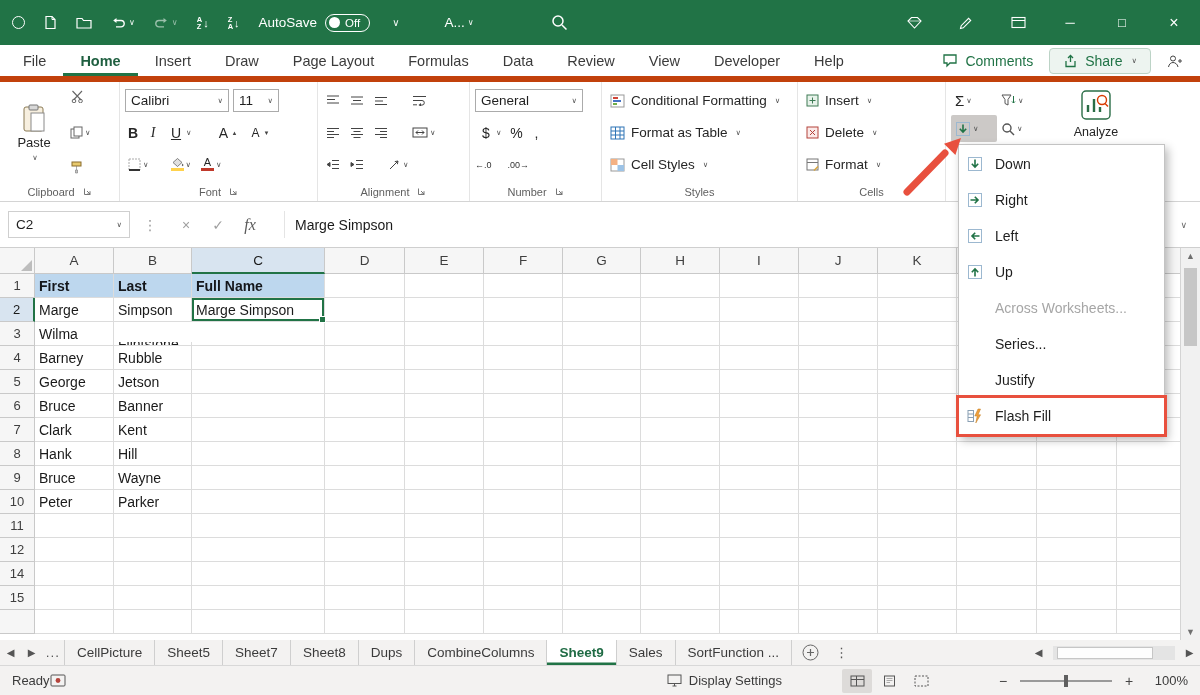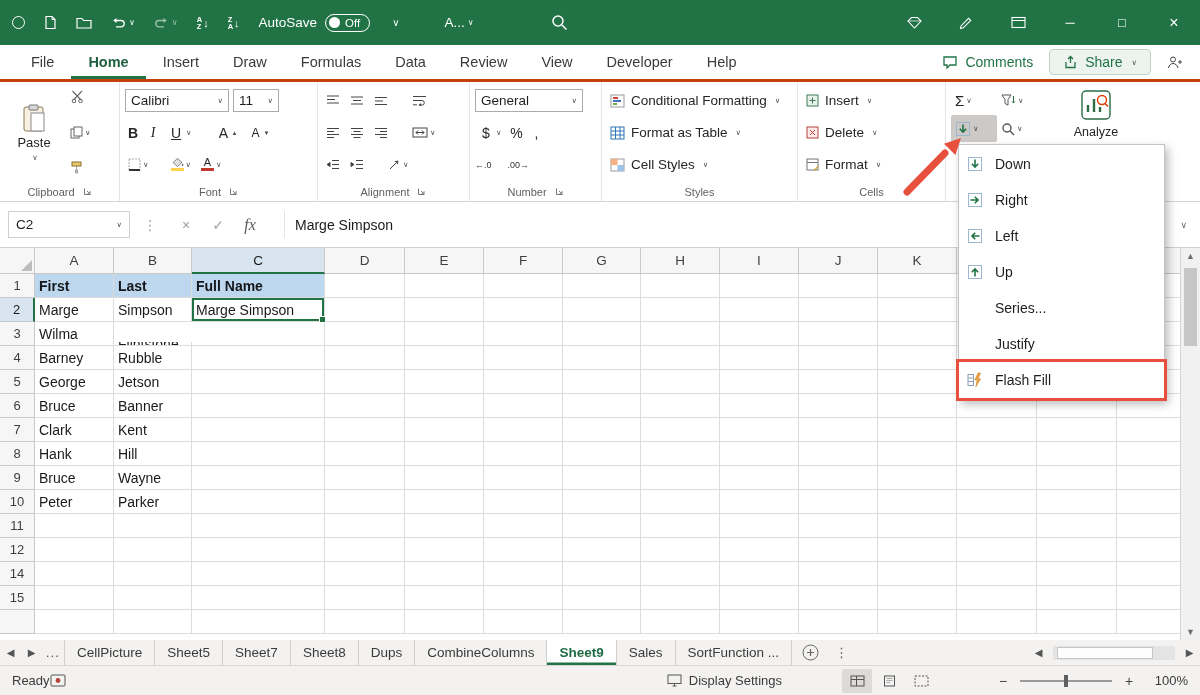--- a/index.html
+++ b/index.html
@@ -18,21 +18,21 @@
 .as-pill{display:flex;align-items:center;gap:5px;border:1px solid #fff;border-radius:10px;padding:2px 9px 2px 3px;font-size:11.5px}
 .as-knob{width:11px;height:11px;border-radius:50%;background:#fff}
 .acct{display:flex;align-items:center;font-size:13.5px;margin-left:26px}
 .tb-search{margin-left:58px}
 .tb-right{margin-left:auto;display:flex;align-items:center}
 .wbtn{width:52px;height:45px;display:flex;align-items:center;justify-content:center;font-size:13px}
 .sortico{display:inline-flex;flex-direction:column;font-size:7.5px;line-height:7px;font-weight:bold;margin-right:1px}
 .sortarr{font-size:11px}
 
 
-.tabrow{height:37px;display:flex;align-items:stretch;background:#fff;padding-left:14px;border-bottom:3px solid #c2410c}
+.tabrow{height:37px;display:flex;align-items:stretch;background:#fff;padding-left:6px;border-bottom:6px solid #c2410c}
 .rtab{padding:0 17px;display:flex;align-items:center;font-size:14.5px;color:#3b3b3b}
 .rtab.active{font-weight:bold;color:#1f5f40;box-shadow:inset 0 -3px 0 #217346}
 .tabrow-right{margin-left:auto;display:flex;align-items:center;gap:16px;padding-right:16px}
 .comments-btn{display:flex;align-items:center;gap:7px;color:#217346;font-size:14px}
 .share-btn{display:flex;align-items:center;gap:7px;color:#217346;border:1px solid #bcd3c6;background:#edf4f0;border-radius:4px;padding:4px 13px;font-size:14px}
 
 
 .ribbon{height:120px;background:#fff;border-bottom:1px solid #d4d4d4;display:flex;position:relative}
 .rgroup{display:flex;flex-direction:column;border-right:1px solid #e5e5e5;padding:2px 5px 0}
 .rg-body{flex:1;display:flex}
@@ -213,20 +213,21 @@
     <span class="wbtn">□</span>
     <span class="wbtn" style="font-size:16px">×</span>
   </div>
 </div>
 
 <div class="tabrow">
   <div class="rtab">File</div>
   <div class="rtab active">Home</div>
   <div class="rtab">Insert</div>
   <div class="rtab">Draw</div>
+  <div class="rtab">Page Layout</div>
   <div class="rtab">Formulas</div>
   <div class="rtab">Data</div>
   <div class="rtab">Review</div>
   <div class="rtab">View</div>
   <div class="rtab">Developer</div>
   <div class="rtab">Help</div>
   <div class="tabrow-right">
     <span class="comments-btn">
         <span>
           <svg width="16" height="15">
@@ -942,20 +943,24 @@
     </div>
   <div class="mi">
       <span class="mi-ic">
         <svg width="16" height="16">
           <rect x="1.5" y="1.5" width="13" height="13" fill="none" stroke="#9cb8d0"></rect>
           <path d="M8 12.5v-7M4.8 8.2L8 5l3.2 3.2" fill="none" stroke="#217346" stroke-width="1.6"></path>
         </svg>
       </span>
       <span class="mi-lb">Up</span>
     </div>
+  <div class="mi disabled">
+      <span class="mi-ic"></span>
+      <span class="mi-lb">Across Worksheets...</span>
+    </div>
   <div class="mi">
       <span class="mi-ic"></span>
       <span class="mi-lb">Series...</span>
     </div>
   <div class="mi">
       <span class="mi-ic"></span>
       <span class="mi-lb">Justify</span>
     </div>
   <div class="mi flash">
       <span class="mi-ic">

